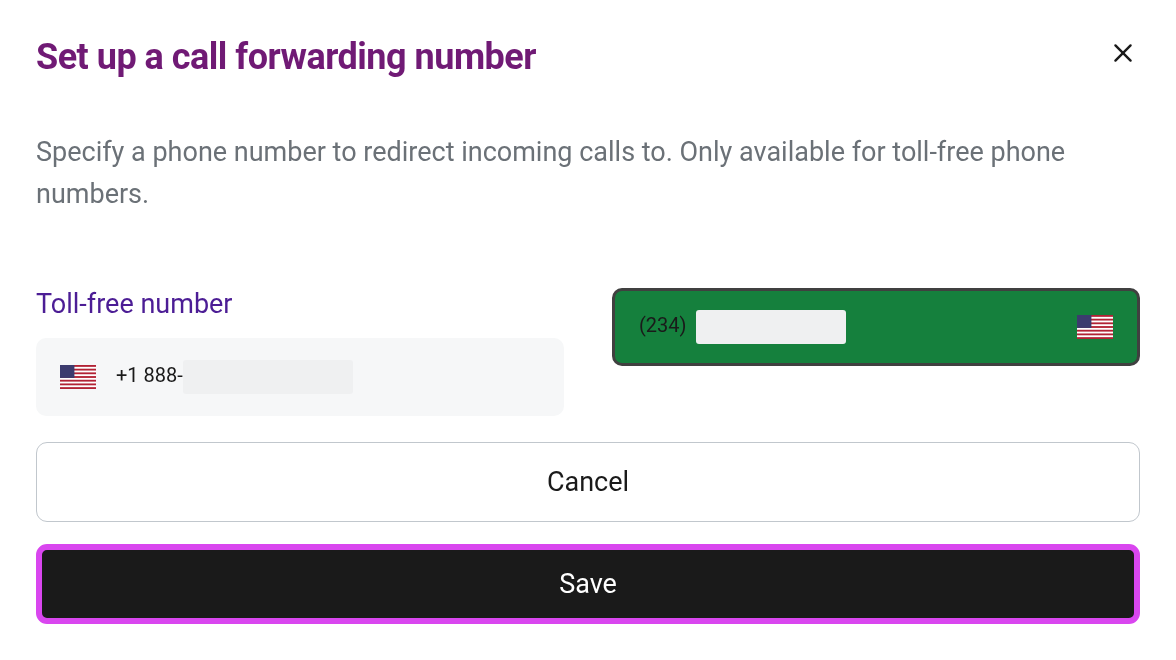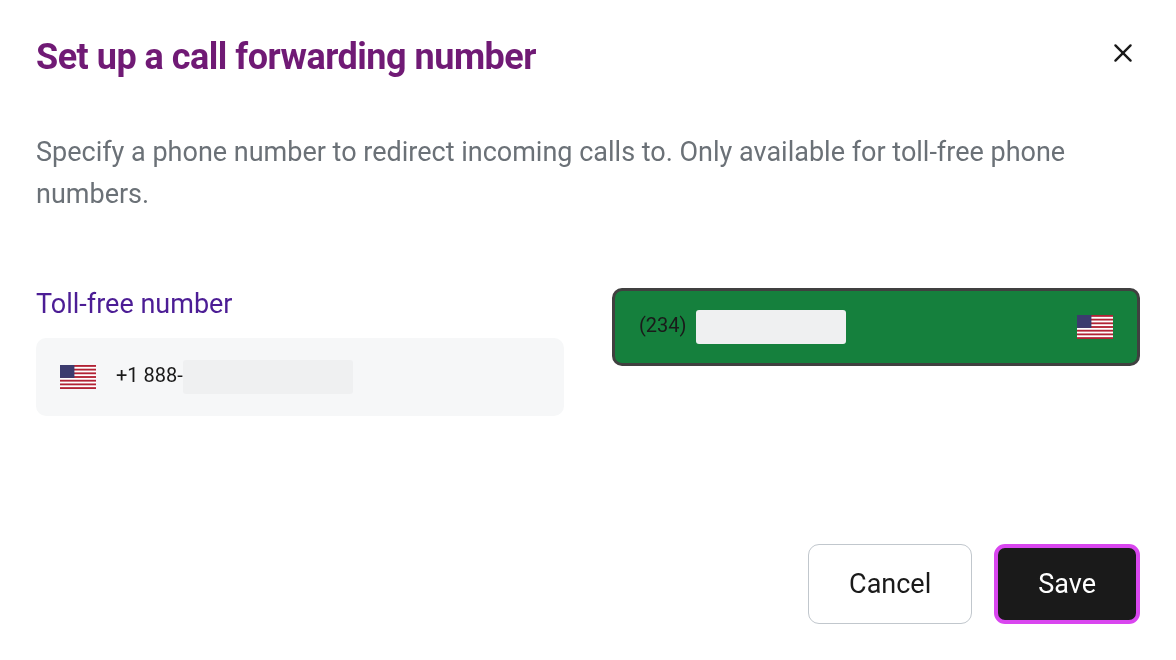--- a/index.html
+++ b/index.html
@@ -137,40 +137,41 @@
       width: 150px;
       height: 34px;
       vertical-align: middle;
     }
     
     .footer {
       margin-top: auto;
       display: flex;
       justify-content: flex-end;
       gap: 22px;
+      flex-direction: column;
     }
     
     .btn {
       height: 80px;
       padding: 0 40px;
       border-radius: 11px;
       font-size: 27px;
       cursor: pointer;
       font-family: inherit;
     }
     
     .btn-secondary {
       background: #ffffff;
       border: 1px solid #c1c7cd;
       color: #1a1a1a;
     }
     
     .btn-primary {
       background: #1a1a1a;
-      border: 4px solid #d946ef;
+      border: 6px solid #d946ef;
       color: #ffffff;
     }
   </style>
 </head>
 <body>
 
 <div class="modal">
 
   <div class="header">
     <h1 class="title">Set up a call forwarding number</h1>

